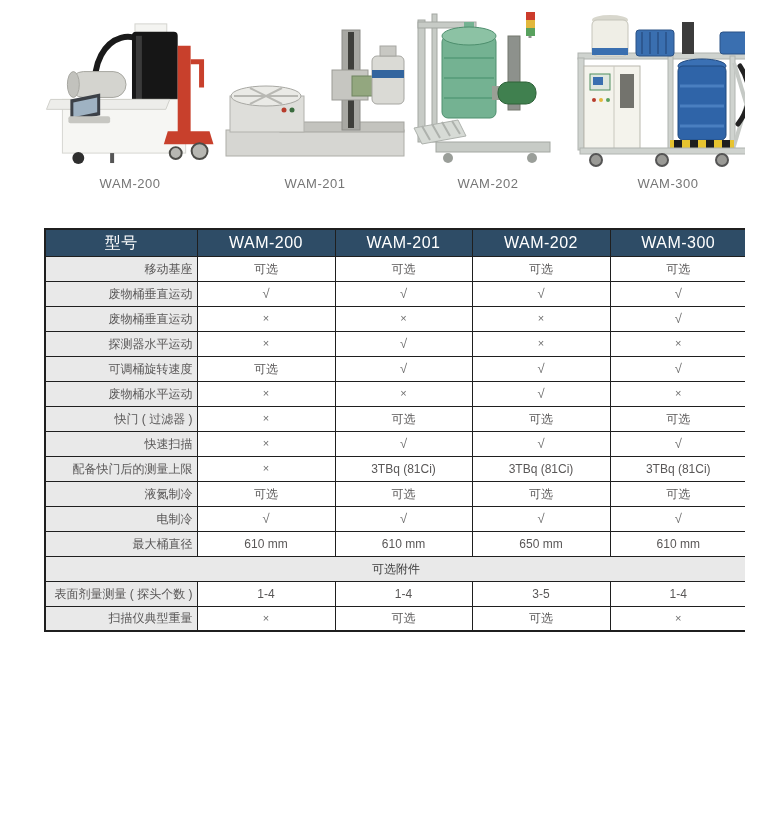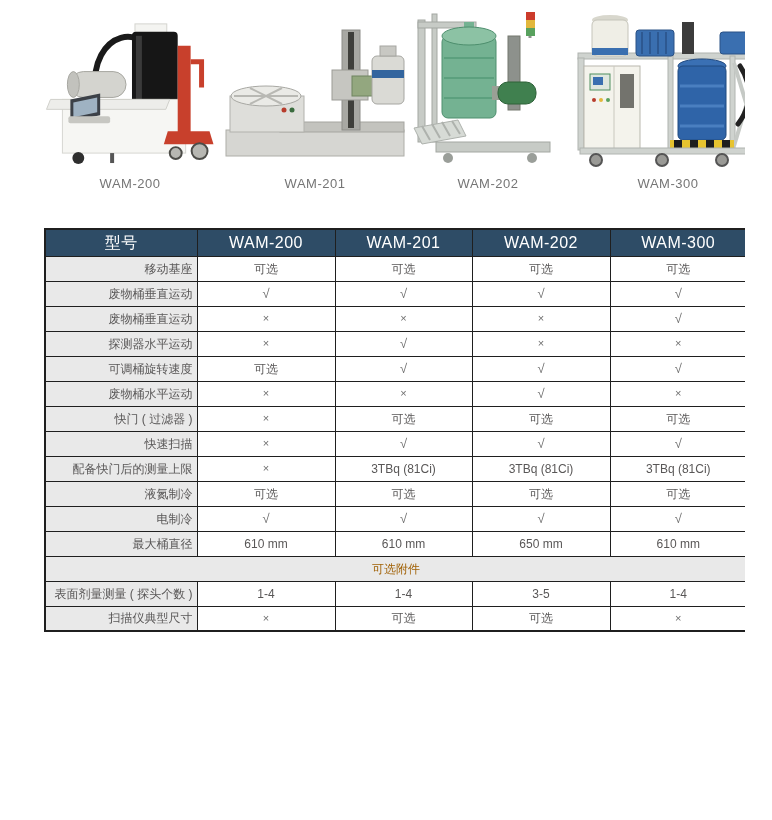--- a/index.html
+++ b/index.html
@@ -27,21 +27,21 @@
     font-size:12px;line-height:1.35;padding:2px 4px;height:25px;
     white-space:pre-line;
   }
   .spec-table{border:2px solid #1f1f1f;}
   .spec-table th{
     background:#2e4c66;color:#ffffff;font-weight:normal;
     font-size:16px;letter-spacing:.5px;height:24px;
   }
   .spec-table td.lbl{background:#e9e9e9;color:#595757;text-align:right;}
   .spec-table td.val{background:#ffffff;color:#595757;}
-  .spec-table td.sect{background:#e9e9e9;color:#a16207;}
+  .spec-table td.sect{background:#e9e9e9;color:#404040;}
   .spec-table td.chk{font-size:13px;color:#6e6e6e;}
   .spec-table td.x{font-size:11px;color:#6e6e6e;}
 </style>
 </head>
 <body>
 
 <div class="page">
 
   <div class="products">
 
@@ -272,21 +272,21 @@
           <td class="sect" colspan="5">可选附件</td>
         </tr>
         <tr>
           <td class="lbl">表面剂量测量 ( 探头个数 )</td>
           <td class="val">1-4</td>
           <td class="val">1-4</td>
           <td class="val">3-5</td>
           <td class="val">1-4</td>
         </tr>
         <tr>
-          <td class="lbl">扫描仪典型尺寸</td>
+          <td class="lbl">扫描仪典型重量</td>
           <td class="val x">×</td>
           <td class="val">可选</td>
           <td class="val">可选</td>
           <td class="val x">×</td>
         </tr>
       </tbody>
   </table>
 
 </div>
 

